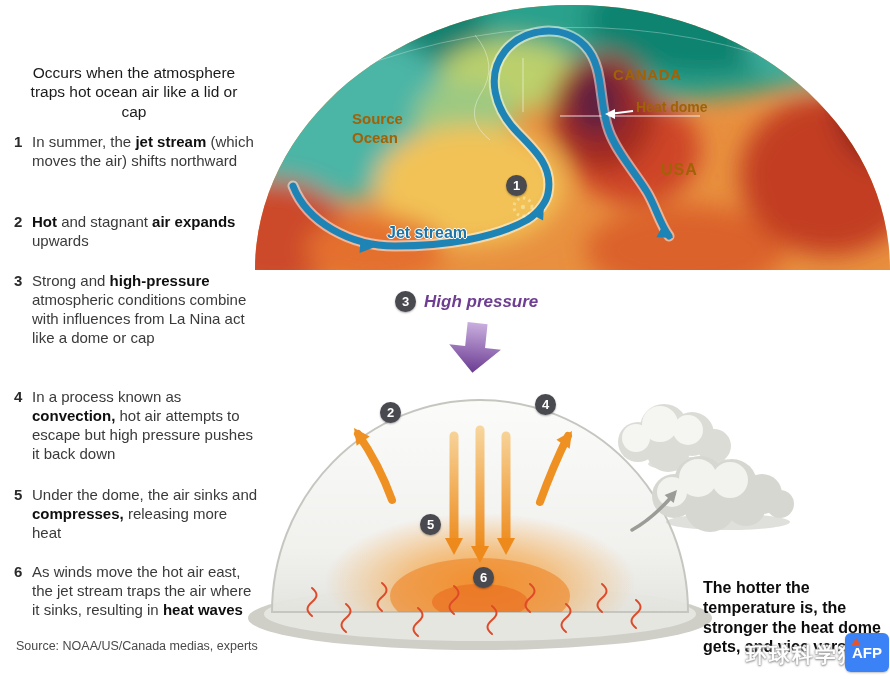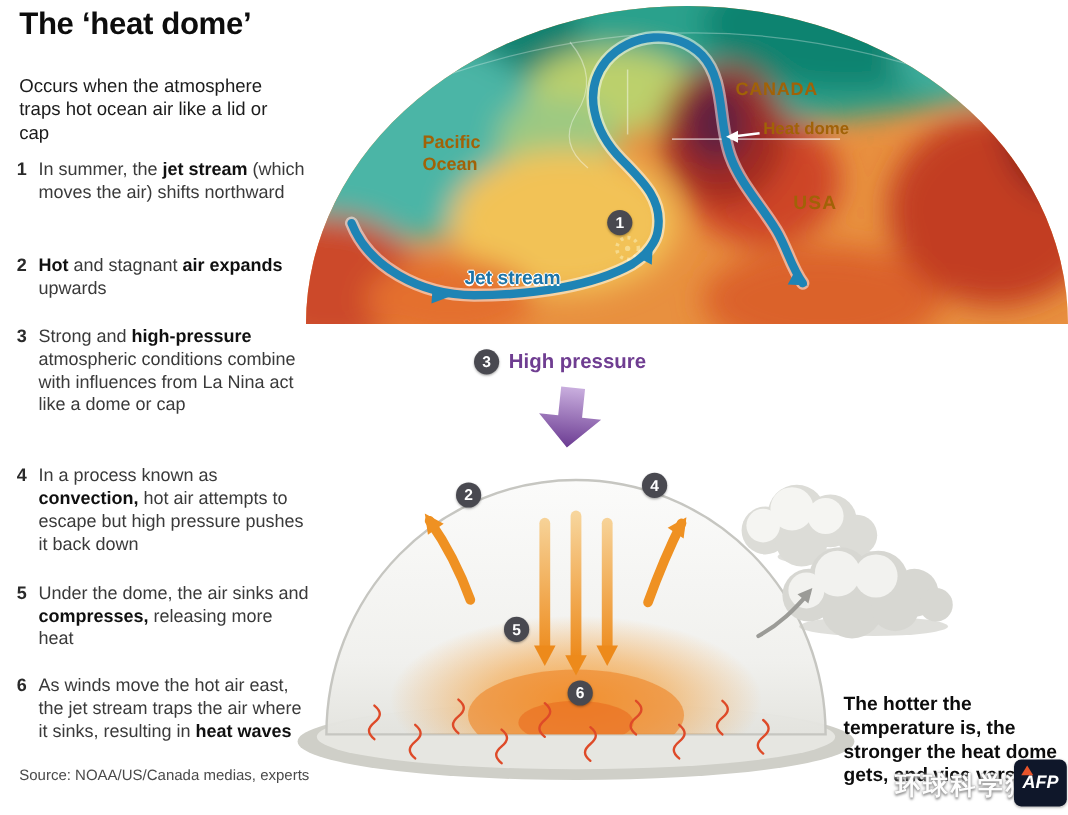--- a/index.html
+++ b/index.html
@@ -3,21 +3,21 @@
 <meta charset="utf-8">
 <style>
   html,body{margin:0;padding:0;background:#ffffff;}
   .canvas{position:relative;width:890px;height:679px;background:#ffffff;overflow:hidden;
           font-family:"Liberation Sans",sans-serif;color:#222;}
 
   
   .title{position:absolute;left:16px;top:4px;margin:0;font-size:26px;font-weight:bold;
          color:#0d0d0d;letter-spacing:-0.3px;}
   .subtitle{position:absolute;left:16px;top:47px;width:236px;font-size:15.5px;
-            line-height:1.28;color:#1b1b1b;}
+            line-height:1.28;color:#1b1b1b;text-align:center;}
   .step{position:absolute;left:14px;width:244px;display:flex;font-size:15px;
         line-height:1.27;color:#3a3a3a;}
   .step .num{width:18px;flex:none;font-weight:bold;color:#2a2a2a;}
   .step .txt b{color:#101010;}
   .step1{top:132px}.step2{top:212px}.step3{top:271px}
   .step4{top:387px}.step5{top:485px}.step6{top:562px}
   .source{position:absolute;left:16px;top:639px;font-size:12.5px;color:#4a4a4a;}
 
   
   .map-svg{position:absolute;left:255px;top:0;}
@@ -34,46 +34,45 @@
            text-shadow:0 1px 0 #fff,0 -1px 0 #fff,1px 0 0 #fff,-1px 0 0 #fff;}
 
   
   .badge{position:absolute;width:21px;height:21px;border-radius:50%;background:#494950;
          color:#fff;font-size:13px;font-weight:bold;display:flex;align-items:center;
          justify-content:center;box-shadow:0 1px 2px rgba(0,0,0,.35);}
   .b1{left:506px;top:175px}.b3{left:395px;top:291px}
   .b2{left:380px;top:402px}.b4{left:535px;top:394px}
   .b5{left:420px;top:514px}.b6{left:473px;top:567px}
 
-  .hp-label{position:absolute;left:424px;top:292px;font-size:17px;font-weight:bold;color:#6f3d91;}
+  .hp-label{position:absolute;left:424px;top:292px;font-size:17px;font-weight:bold;color:#6f3d91;font-style:italic;}
 
   
   .note{position:absolute;font-size:15px;line-height:1.3;color:#333;}
   .note-forecast{left:704px;top:285px;width:180px;}
   .note-clouds{left:701px;top:371px;width:188px;}
   .note-hotter{left:703px;top:539px;width:178px;font-weight:bold;color:#0c0c0c;
                font-size:16px;line-height:1.24;margin-top:39px;}
 
   
   .watermark{position:absolute;left:746px;top:641px;font-size:21px;font-weight:bold;
              color:#fdfdfd;letter-spacing:2px;
              text-shadow:0 0 1px #8a8a8a,0 0 3px #a0a0a0,0 1px 2px #9a9a9a;}
-  .afp{position:absolute;left:845px;top:633px;width:44px;height:39px;background:#0f172a;
+  .afp{position:absolute;left:845px;top:633px;width:44px;height:39px;background:#3b82f6;
        border-radius:6px;color:#fff;display:flex;align-items:center;justify-content:center;
-       font-weight:bold;font-style:italic;font-size:15px;box-shadow:0 1px 2px rgba(0,0,0,.25);}
+       font-weight:bold;font-size:15px;box-shadow:0 1px 2px rgba(0,0,0,.25);}
   .afp::before{content:"";position:absolute;left:6px;top:5px;width:0;height:0;
        border-left:5px solid transparent;border-right:5px solid transparent;
        border-bottom:8px solid #e8542a;}
 </style>
 </head>
 <body>
 
 <div class="canvas">
 
-  <h1 class="title">The ‘heat dome’</h1>
   <p class="subtitle">Occurs when the atmosphere traps hot ocean air like a lid or cap</p>
 
   <div class="step step1">
     <span class="num">1</span>
     <span class="txt">In summer, the <b>jet stream</b> (which moves the air) shifts northward</span>
   </div>
   <div class="step step2">
     <span class="num">2</span>
     <span class="txt"><b>Hot</b> and stagnant <b>air expands</b> upwards</span>
   </div>
@@ -151,21 +150,21 @@
       <polygon points="0,0 -15,-7 -15,7" fill="#1e84b5" transform="translate(289,204) rotate(-62)"></polygon>
       <polygon points="0,0 -15,-7 -15,7" fill="#1e84b5" transform="translate(418,238) rotate(28)"></polygon>
     </g>
 
     <g>
       <path d="M378,111 L354,114" stroke="#ffffff" stroke-width="2" fill="none"></path>
       <polygon points="0,0 10,-5 10,5" fill="#ffffff" transform="translate(350,114)"></polygon>
     </g>
   </svg>
 
-  <span class="map-label lbl-pacific">Pacific Ocean</span>
+  <span class="map-label lbl-pacific">Source Ocean</span>
   <span class="map-label lbl-canada">CANADA</span>
   <span class="map-label lbl-heatdome">Heat dome</span>
   <span class="map-label lbl-usa">USA</span>
   <span class="lbl-jet">Jet stream</span>
   <div class="badge b1">1</div>
 
   <div class="badge b3">3</div>
   <span class="hp-label">High pressure</span>
   <svg class="purple-arrow-svg" width="60" height="56" viewBox="0 0 60 56">
     <defs>

